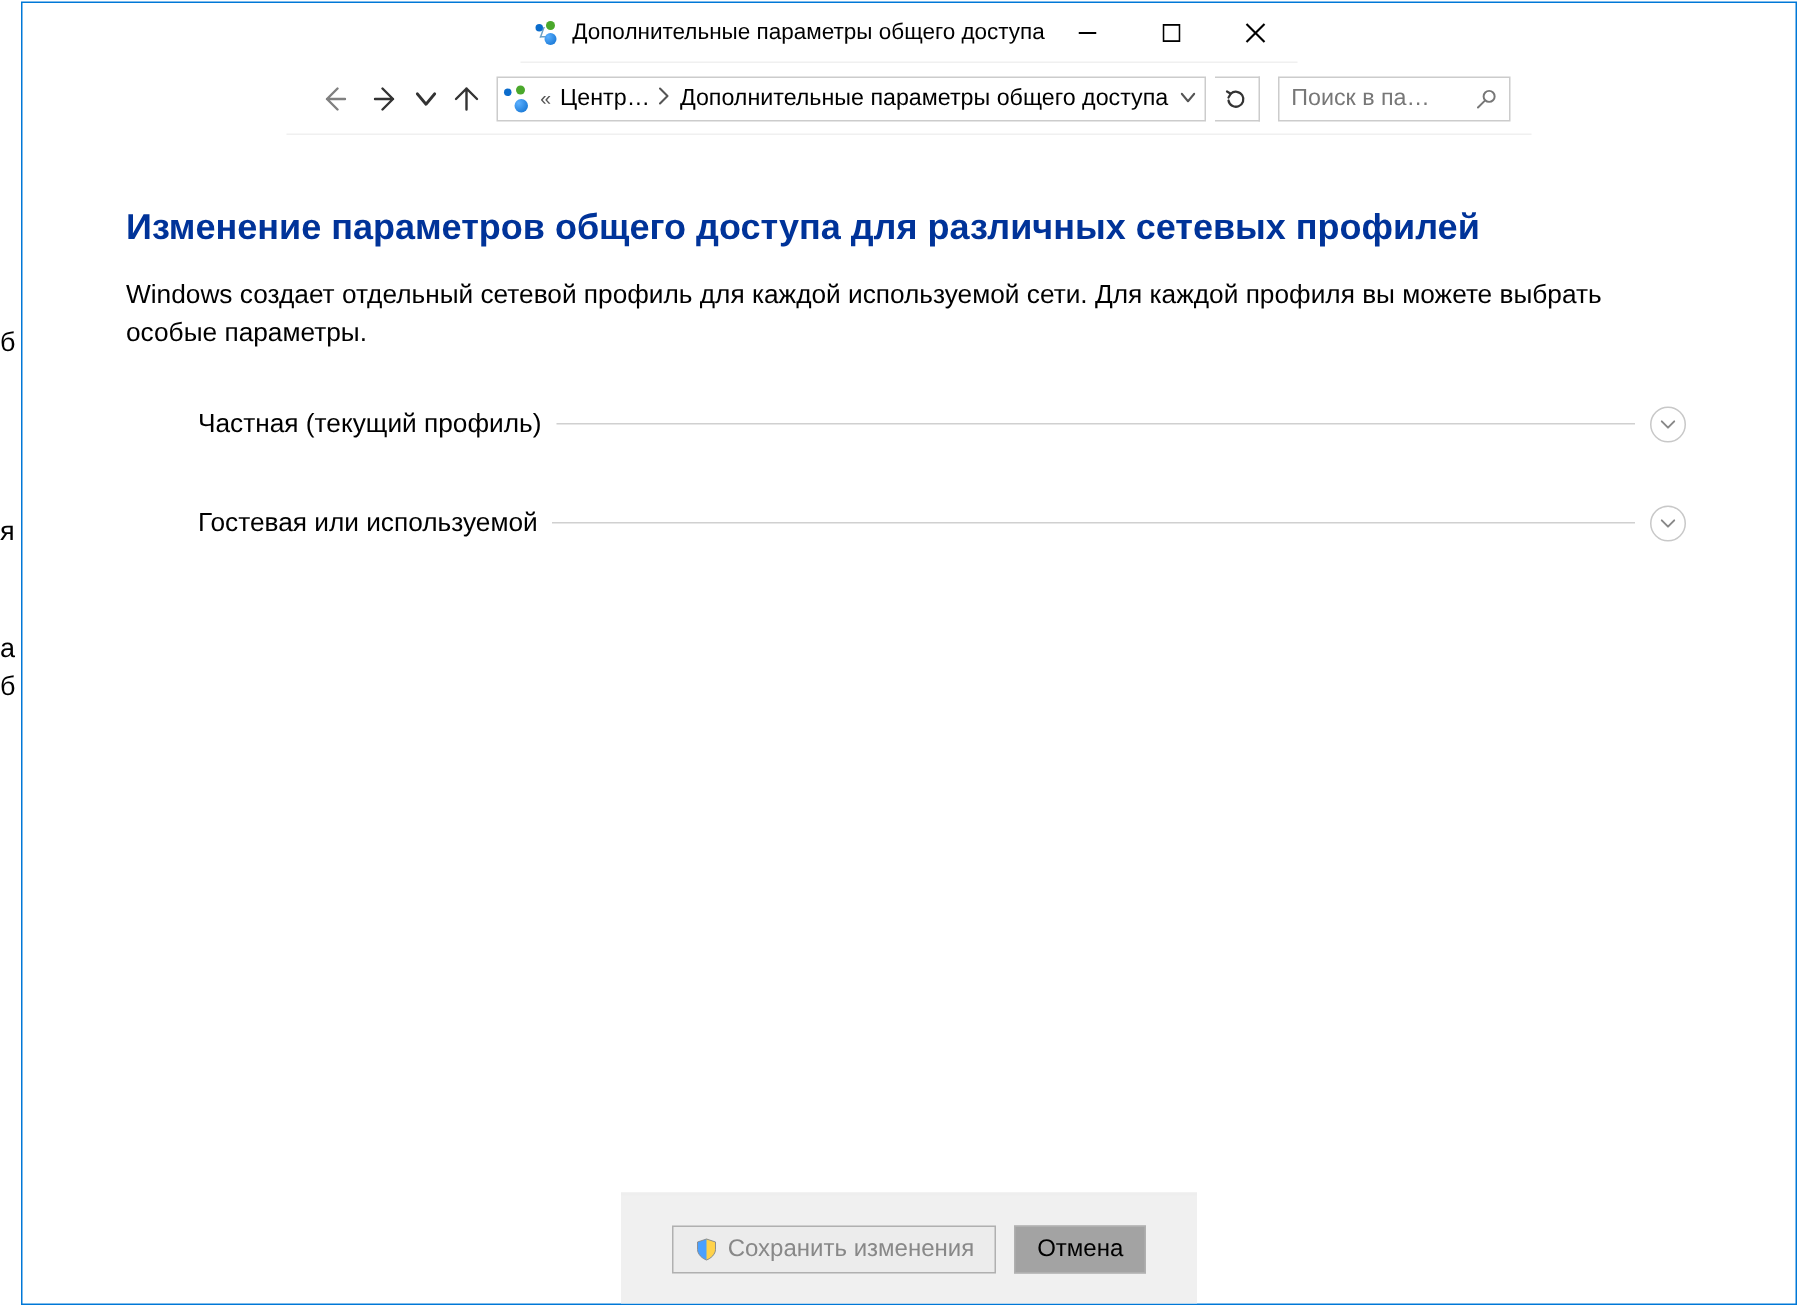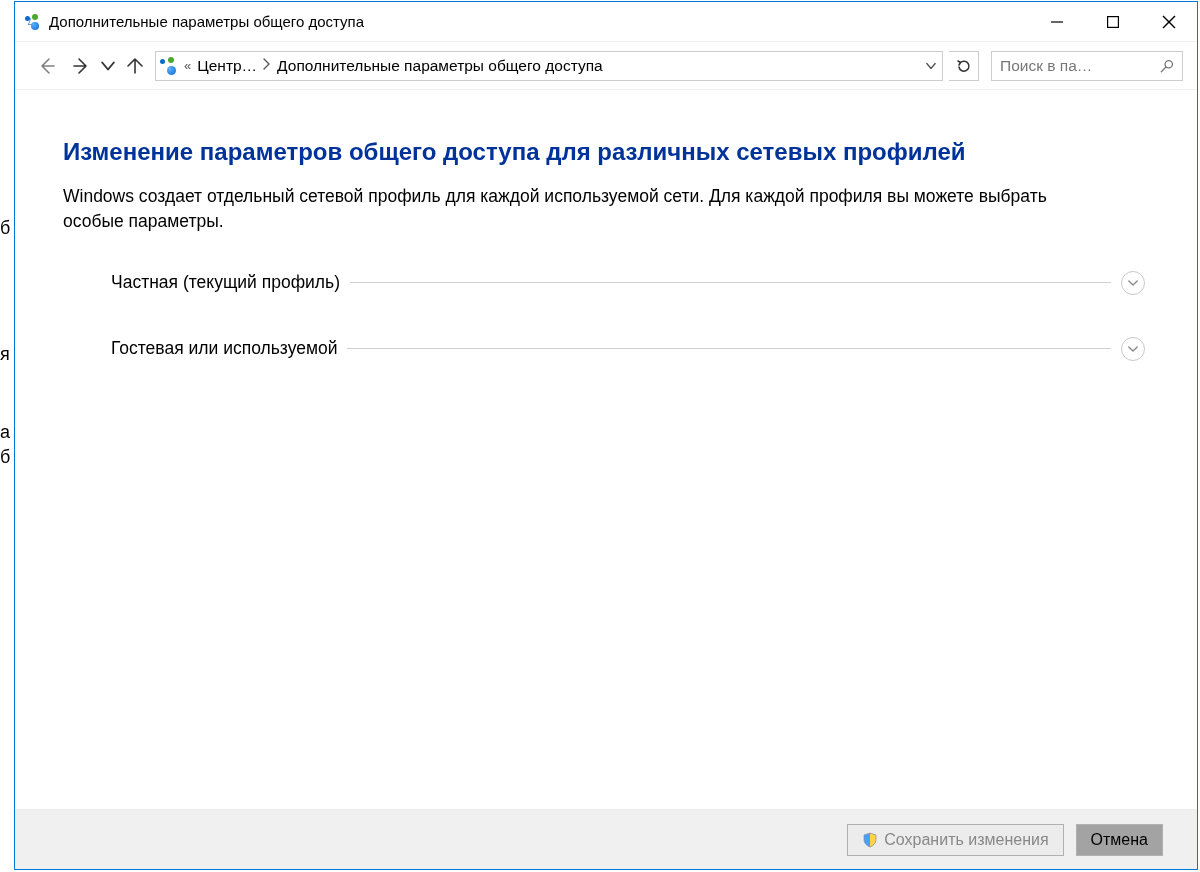--- a/index.html
+++ b/index.html
@@ -19,20 +19,21 @@
     .window {
       position: absolute;
       left: 14px;
       top: 1px;
       right: 2px;
       bottom: 2px;
       border: 1px solid #0078d7;
       background: #fff;
       display: flex;
       flex-direction: column;
+      align-items: center;
     }
     
     .bg-text {
       position: absolute;
       color: #000;
       font-size: 18px;
       z-index: 0;
       line-height: 1;
       left: 0;
       width: 14px;
@@ -145,21 +146,21 @@
       width: 30px;
       height: 30px;
       border: 1px solid #cccccc;
       border-left: none;
       display: flex;
       align-items: center;
       justify-content: center;
     }
     .refresh svg { width: 16px; height: 16px; }
     .search {
-      width: 192px;
+      width: 155px;
       height: 30px;
       border: 1px solid #cccccc;
       margin-left: 6px;
       display: flex;
       align-items: center;
       padding: 0 8px;
       color: #777;
       justify-content: space-between;
     }
     .search-ph {
@@ -214,21 +215,21 @@
       border-radius: 50%;
       display: flex;
       align-items: center;
       justify-content: center;
       color: #888;
       flex-shrink: 0;
     }
     .expander-btn svg { width: 10px; height: 10px; }
     
     .footer {
-      height: 60px;
+      height: 74px;
       border-top: 2px solid #eeeeee;
       background: #f0f0f0;
       display: flex;
       align-items: center;
       justify-content: flex-end;
       gap: 12px;
       padding: 0 34px;
       flex-shrink: 0;
     }
     .btn {

